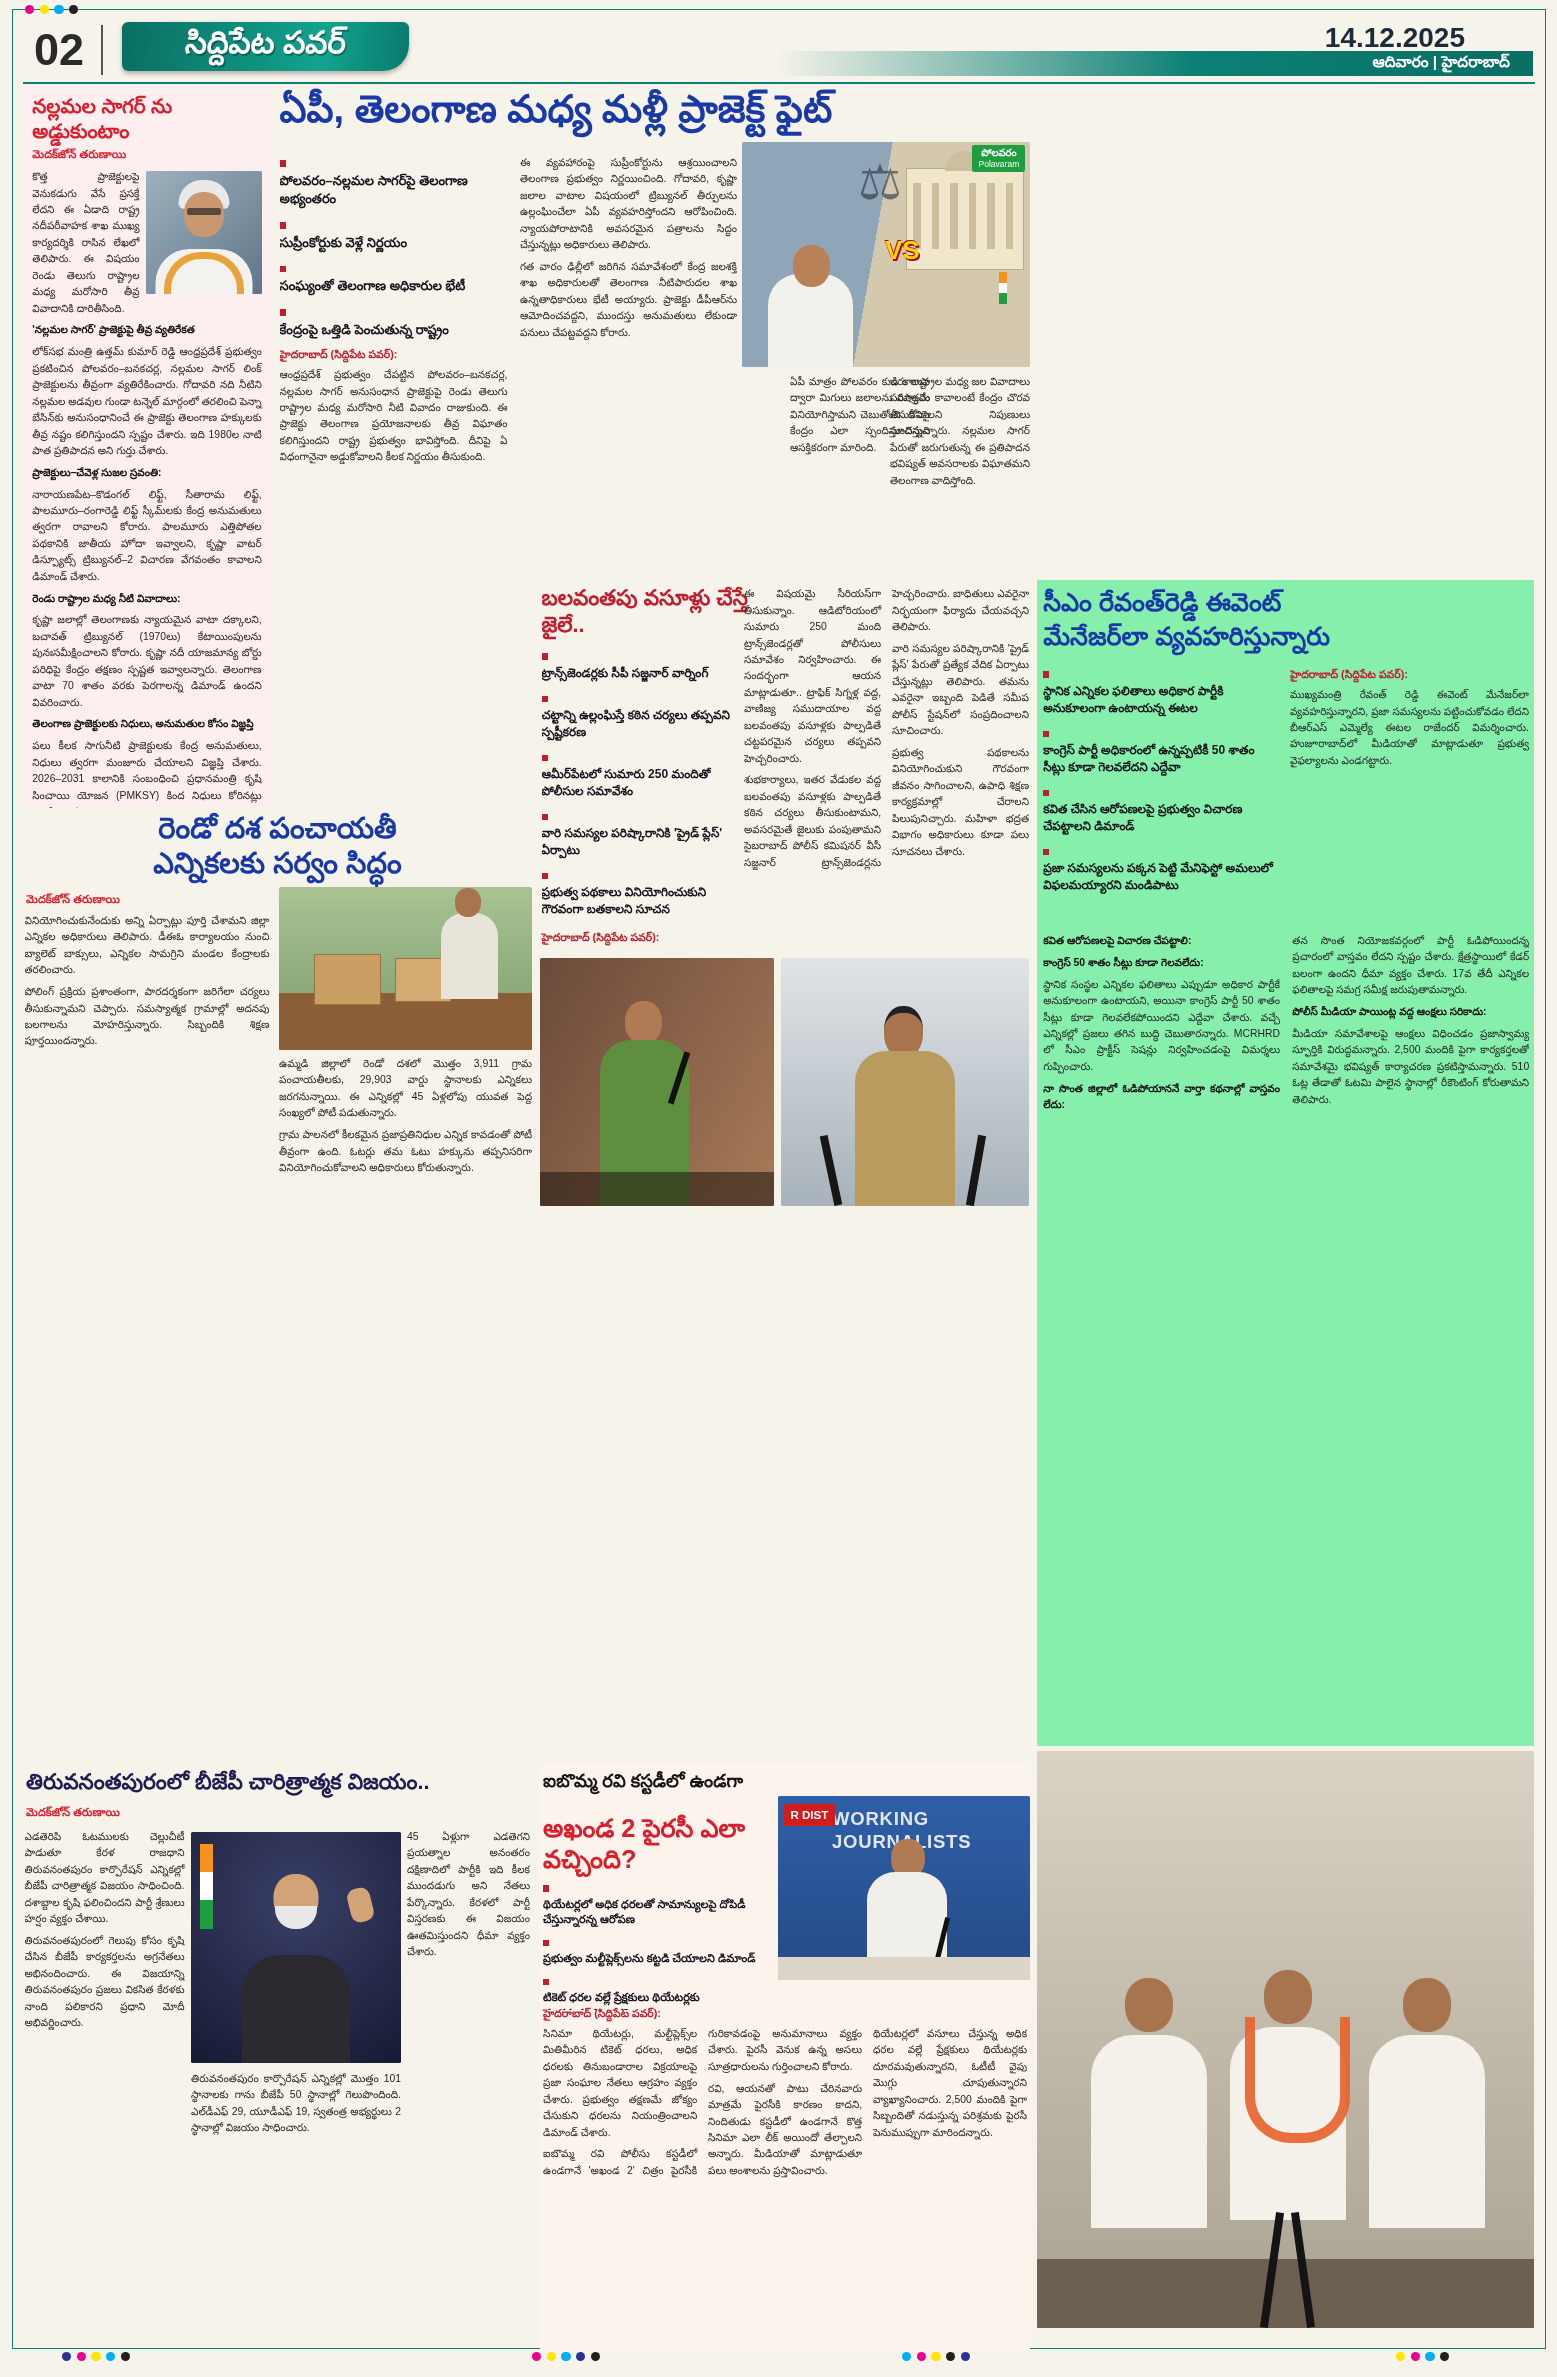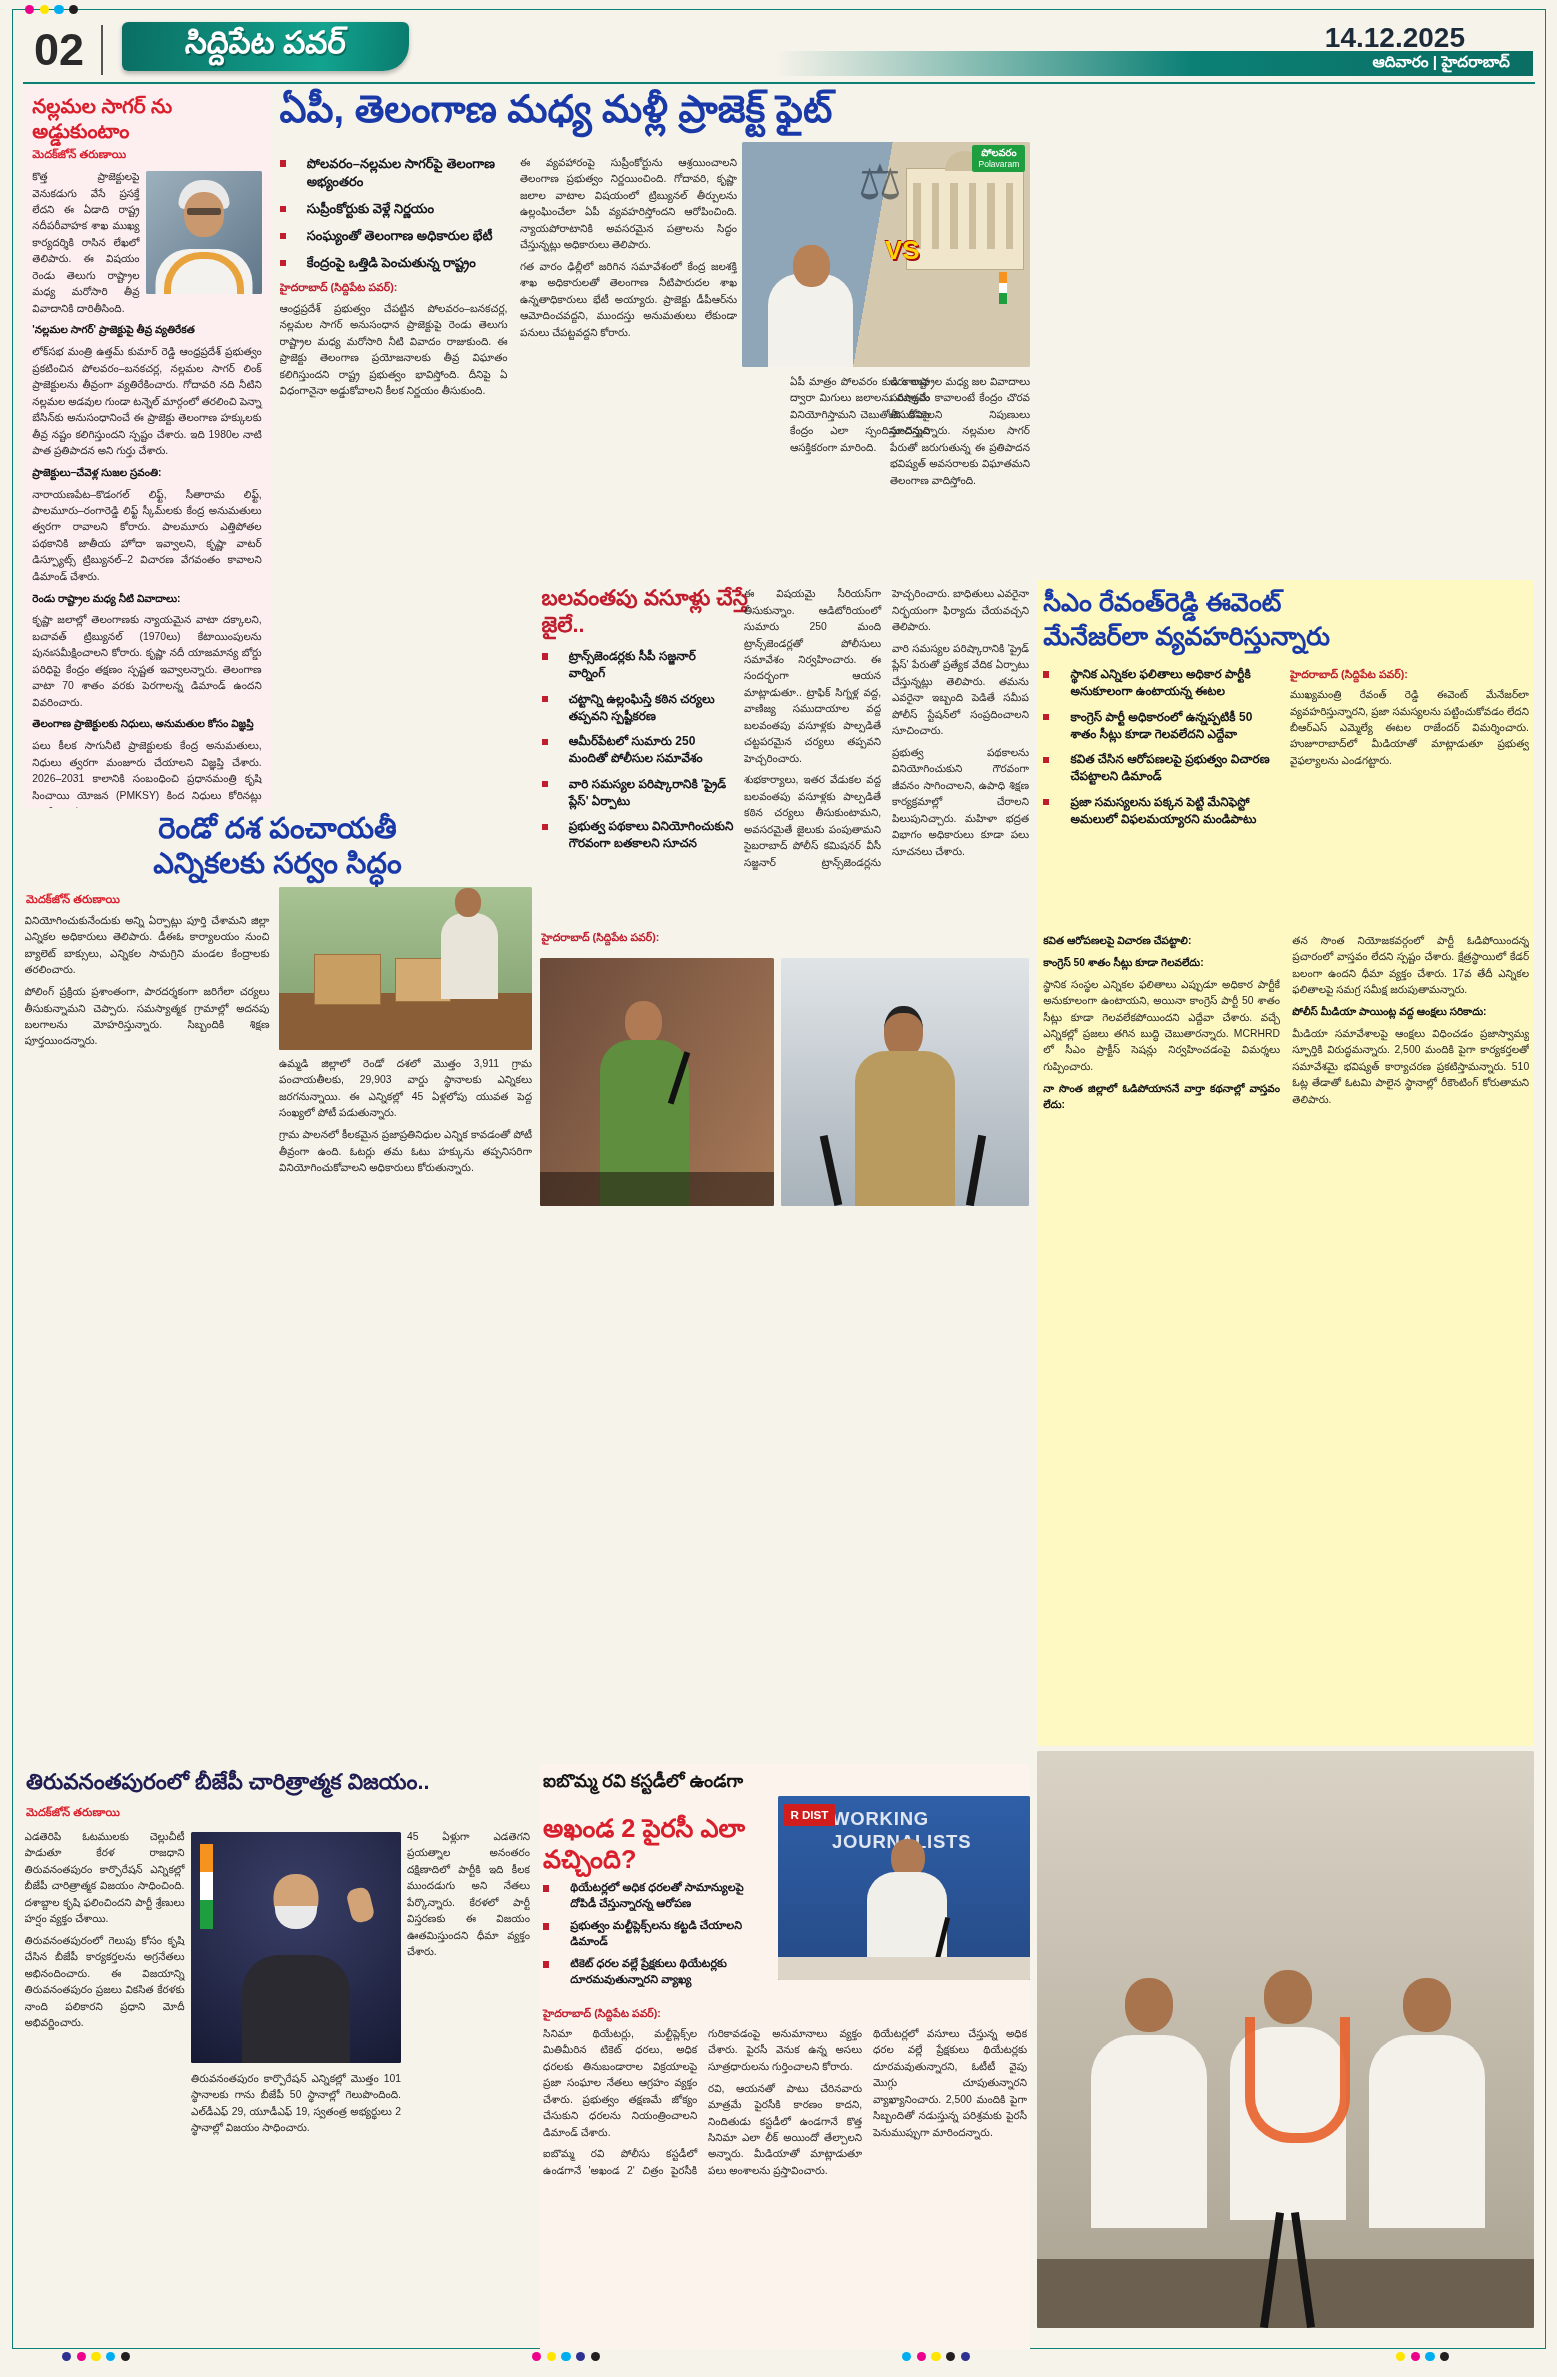--- a/index.html
+++ b/index.html
@@ -25,21 +25,21 @@
   
   .marks{position:absolute;display:flex;gap:5.4px;}
   .dot{width:9.3px;height:9.3px;border-radius:50%;}
   .c-cy{background:#00aeef}.c-mg{background:#ec008c}.c-ye{background:#ffe400}
   .c-bk{background:#231f20}.c-bl{background:#2e3192}
 
   
   .art{position:absolute;box-sizing:border-box;}
   .para{font-size:10.4px;line-height:1.58;text-align:justify;margin:0 0 5.4px;color:#1f1f1f;}
   .sh{font-weight:700;color:#101010;}
-  .bul{display:flex;gap:21px;margin:0 0 8.5px;font-weight:700;font-size:12px;line-height:1.42;color:#15151c;}
+  .bul{display:flex;gap:5px;margin:0 0 8.5px;font-weight:700;font-size:12px;line-height:1.42;color:#15151c;flex-direction:column;}
   .sq{width:6.2px;height:6.2px;background:#c01e2e;margin-top:5.4px;flex:0 0 auto;}
   .dl{color:#c01e2e;font-weight:700;font-size:10.8px;margin:1.5px 0 4.6px;}
   .byline{color:#d91f2c;font-weight:700;font-size:11.2px;margin:3.1px 0 6.2px;}
   .ph{position:absolute;overflow:hidden;border-radius:1.5px;}
 
   
   #a1{left:23px;top:86px;width:248px;height:722px;background:#fdeef0;padding:7.7px 9.3px;overflow:hidden;}
   #a1 .hl{font-size:20px;font-weight:700;color:#d91f2c;line-height:1.28;margin:0 0 1.5px;}
   #a1 .photo{position:relative;float:right;width:116px;height:123px;margin:1.5px 0 4.6px 6.2px;overflow:hidden;border-radius:1.5px;
              background:linear-gradient(135deg,#9db0bd,#5f7689);}
@@ -85,21 +85,21 @@
   .p3-head{position:absolute;left:85px;top:43px;width:37px;height:43px;border-radius:46%;background:#b07a55;}
   .p3-saree{position:absolute;left:60px;top:82px;width:89px;height:167px;border-radius:31px 31px 0 0;background:#5f8f3e;}
   .p3-mic{position:absolute;left:136px;top:93px;width:6.2px;height:54px;background:#111;transform:rotate(18deg);}
   .p3-crowd{position:absolute;left:0;bottom:0;width:100%;height:34px;background:rgba(30,20,14,.55);}
   .p3-otorso{position:absolute;left:74px;top:93px;width:100px;height:156px;border-radius:31px 31px 0 0;background:#b99b5f;}
   .p3-ohead{position:absolute;left:103px;top:48px;width:39px;height:45px;border-radius:46%;background:#a8744e;border-top:7.7px solid #222;}
   .p3-mics{position:absolute;left:46px;bottom:0;width:7.7px;height:71px;background:#161616;transform:rotate(-12deg);}
   .p3-mics2{position:absolute;right:49px;bottom:0;width:7.7px;height:71px;background:#161616;transform:rotate(10deg);}
 
   
-  #a4{left:1037px;top:580px;width:497px;height:1166px;background:#fef9c3;}
+  #a4{left:1037px;top:580px;width:497px;height:1166px;background:#86efac;}
   #a4 .hl{position:absolute;left:6.2px;top:6.2px;width:486px;font-size:25.4px;font-weight:700;color:#1a39a8;line-height:1.32;}
   #a4 .bcol{position:absolute;left:6.2px;top:86px;width:236px;height:259px;overflow:hidden;}
   #a4 .coltop{position:absolute;left:253px;top:86px;width:239px;height:259px;overflow:hidden;}
   #a4 .body{position:absolute;left:6.2px;top:353px;width:486px;height:807px;column-count:2;column-gap:12.3px;overflow:hidden;}
 
   
   #a5{left:23px;top:811px;width:509px;height:393px;}
   #a5 .hl{position:absolute;left:0;top:0;width:509px;text-align:center;font-size:29px;font-weight:700;color:#1a39a8;line-height:1.22;}
   #a5 .byline{position:absolute;left:3.1px;top:79px;}
   #a5 .photo{left:256px;top:76px;width:253px;height:163px;background:linear-gradient(#a9c393,#7a9a6a);}

